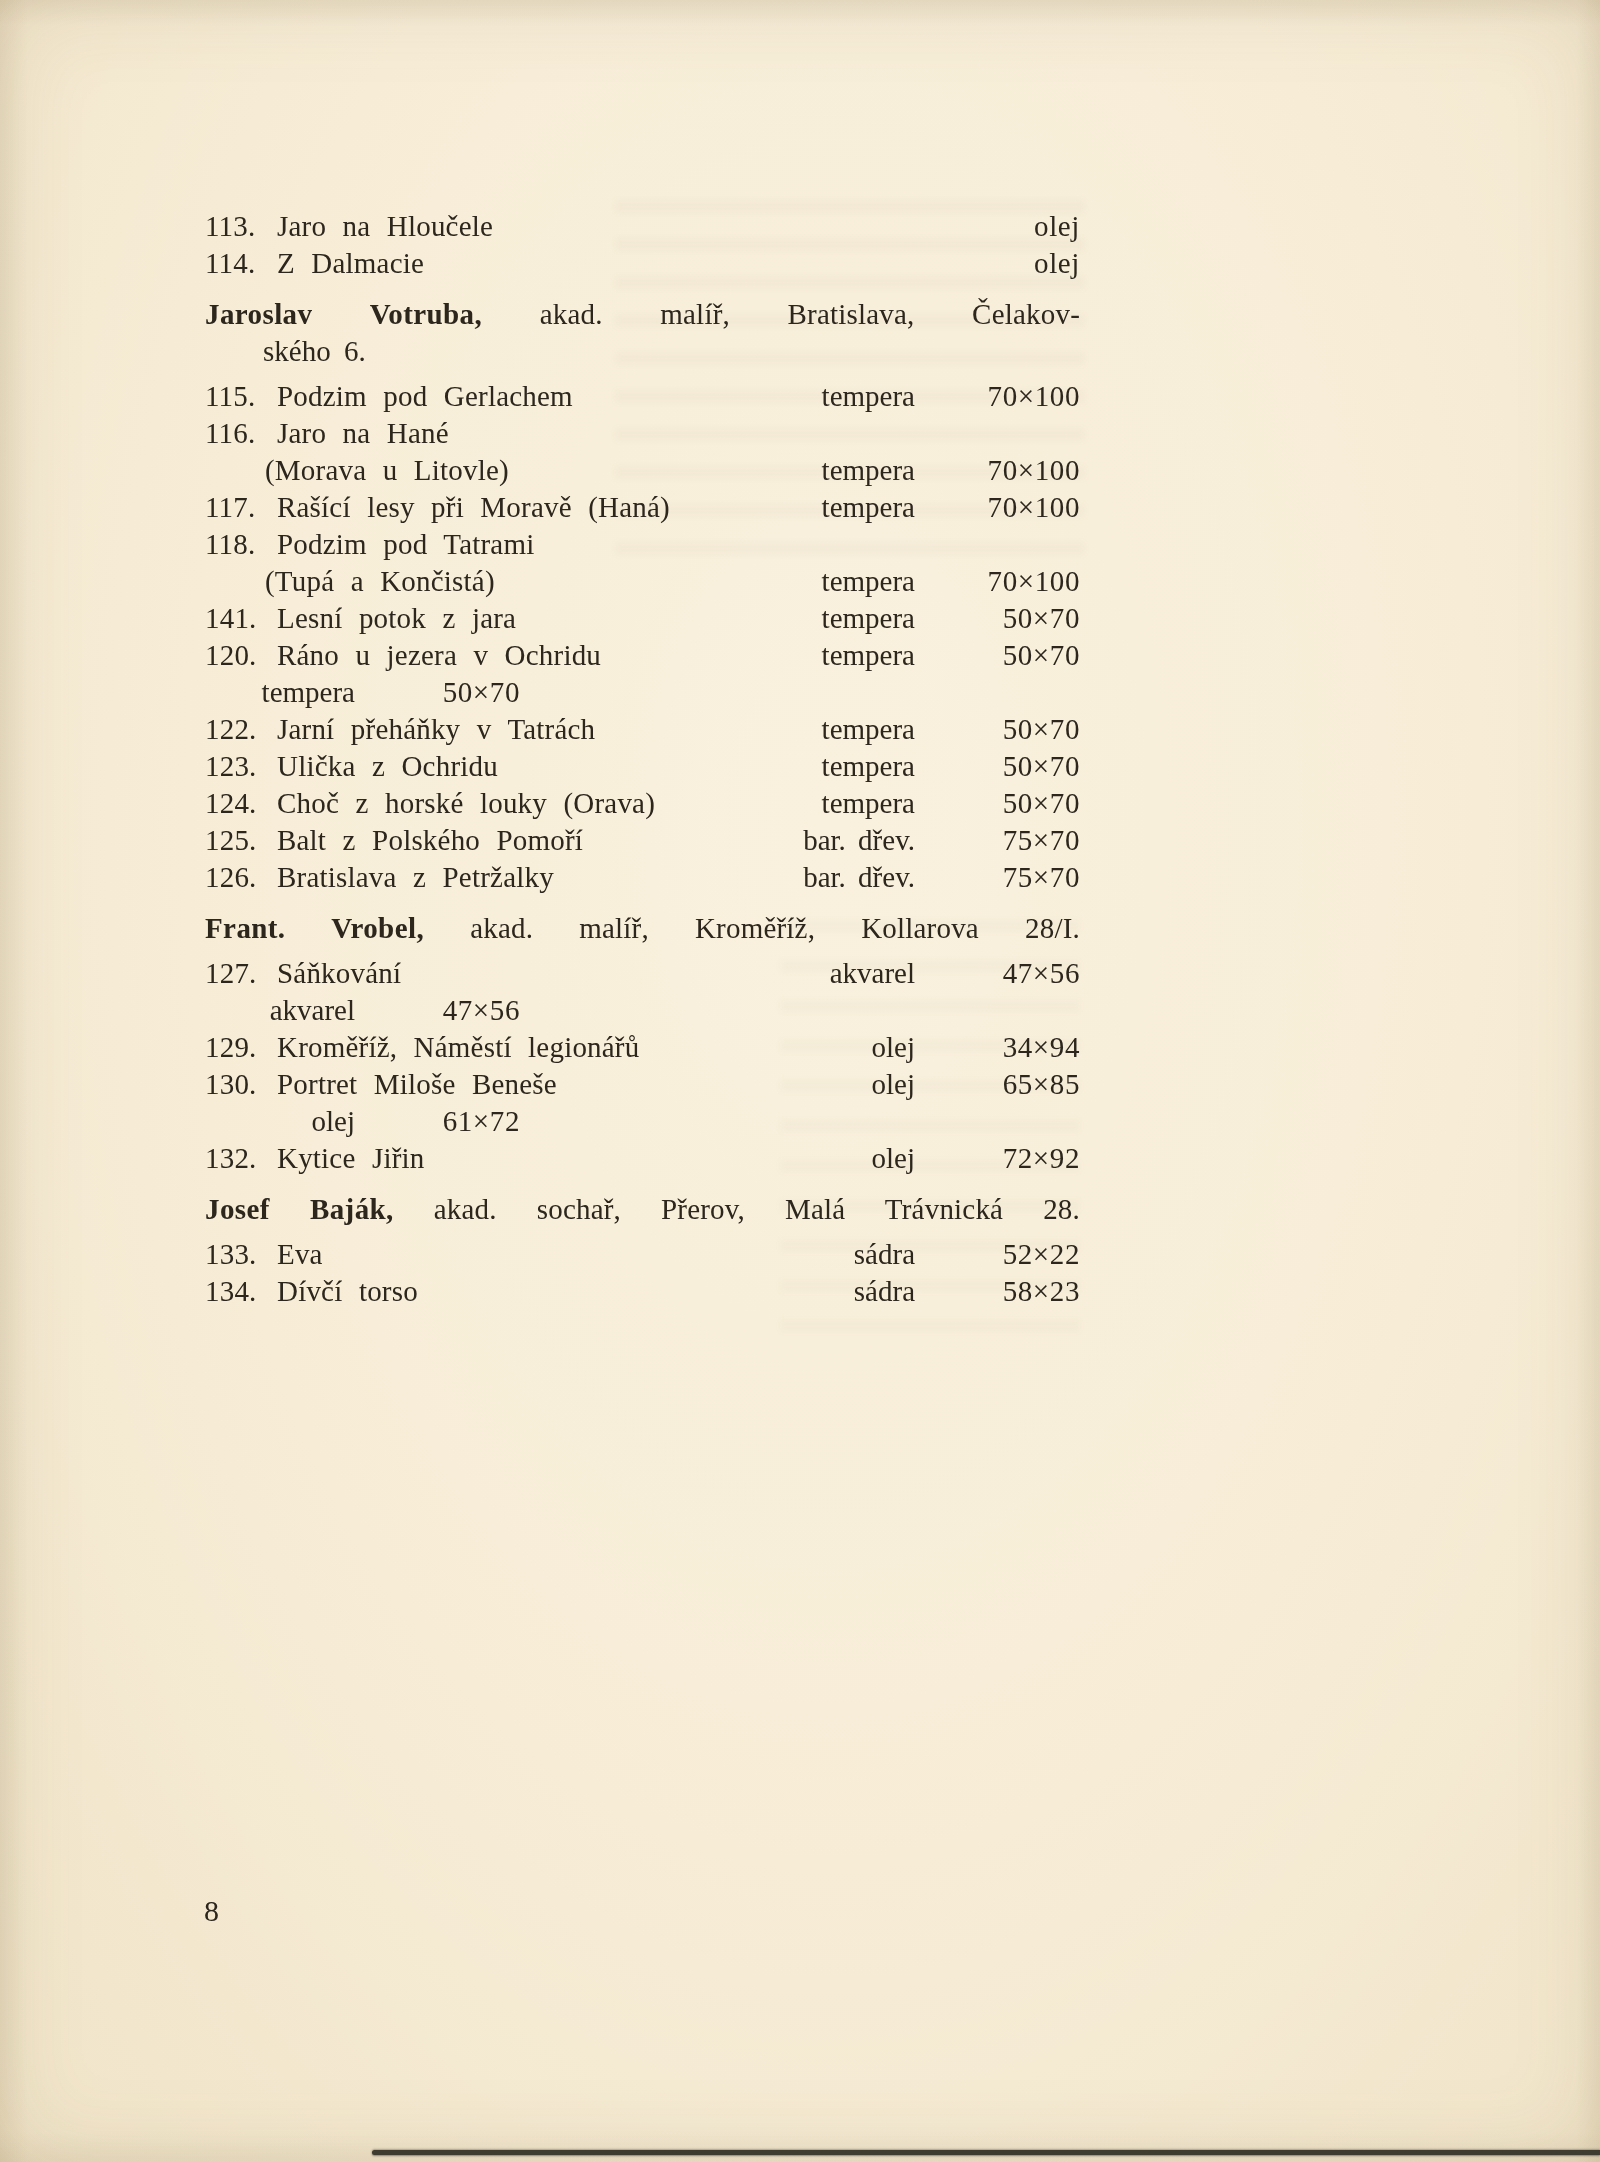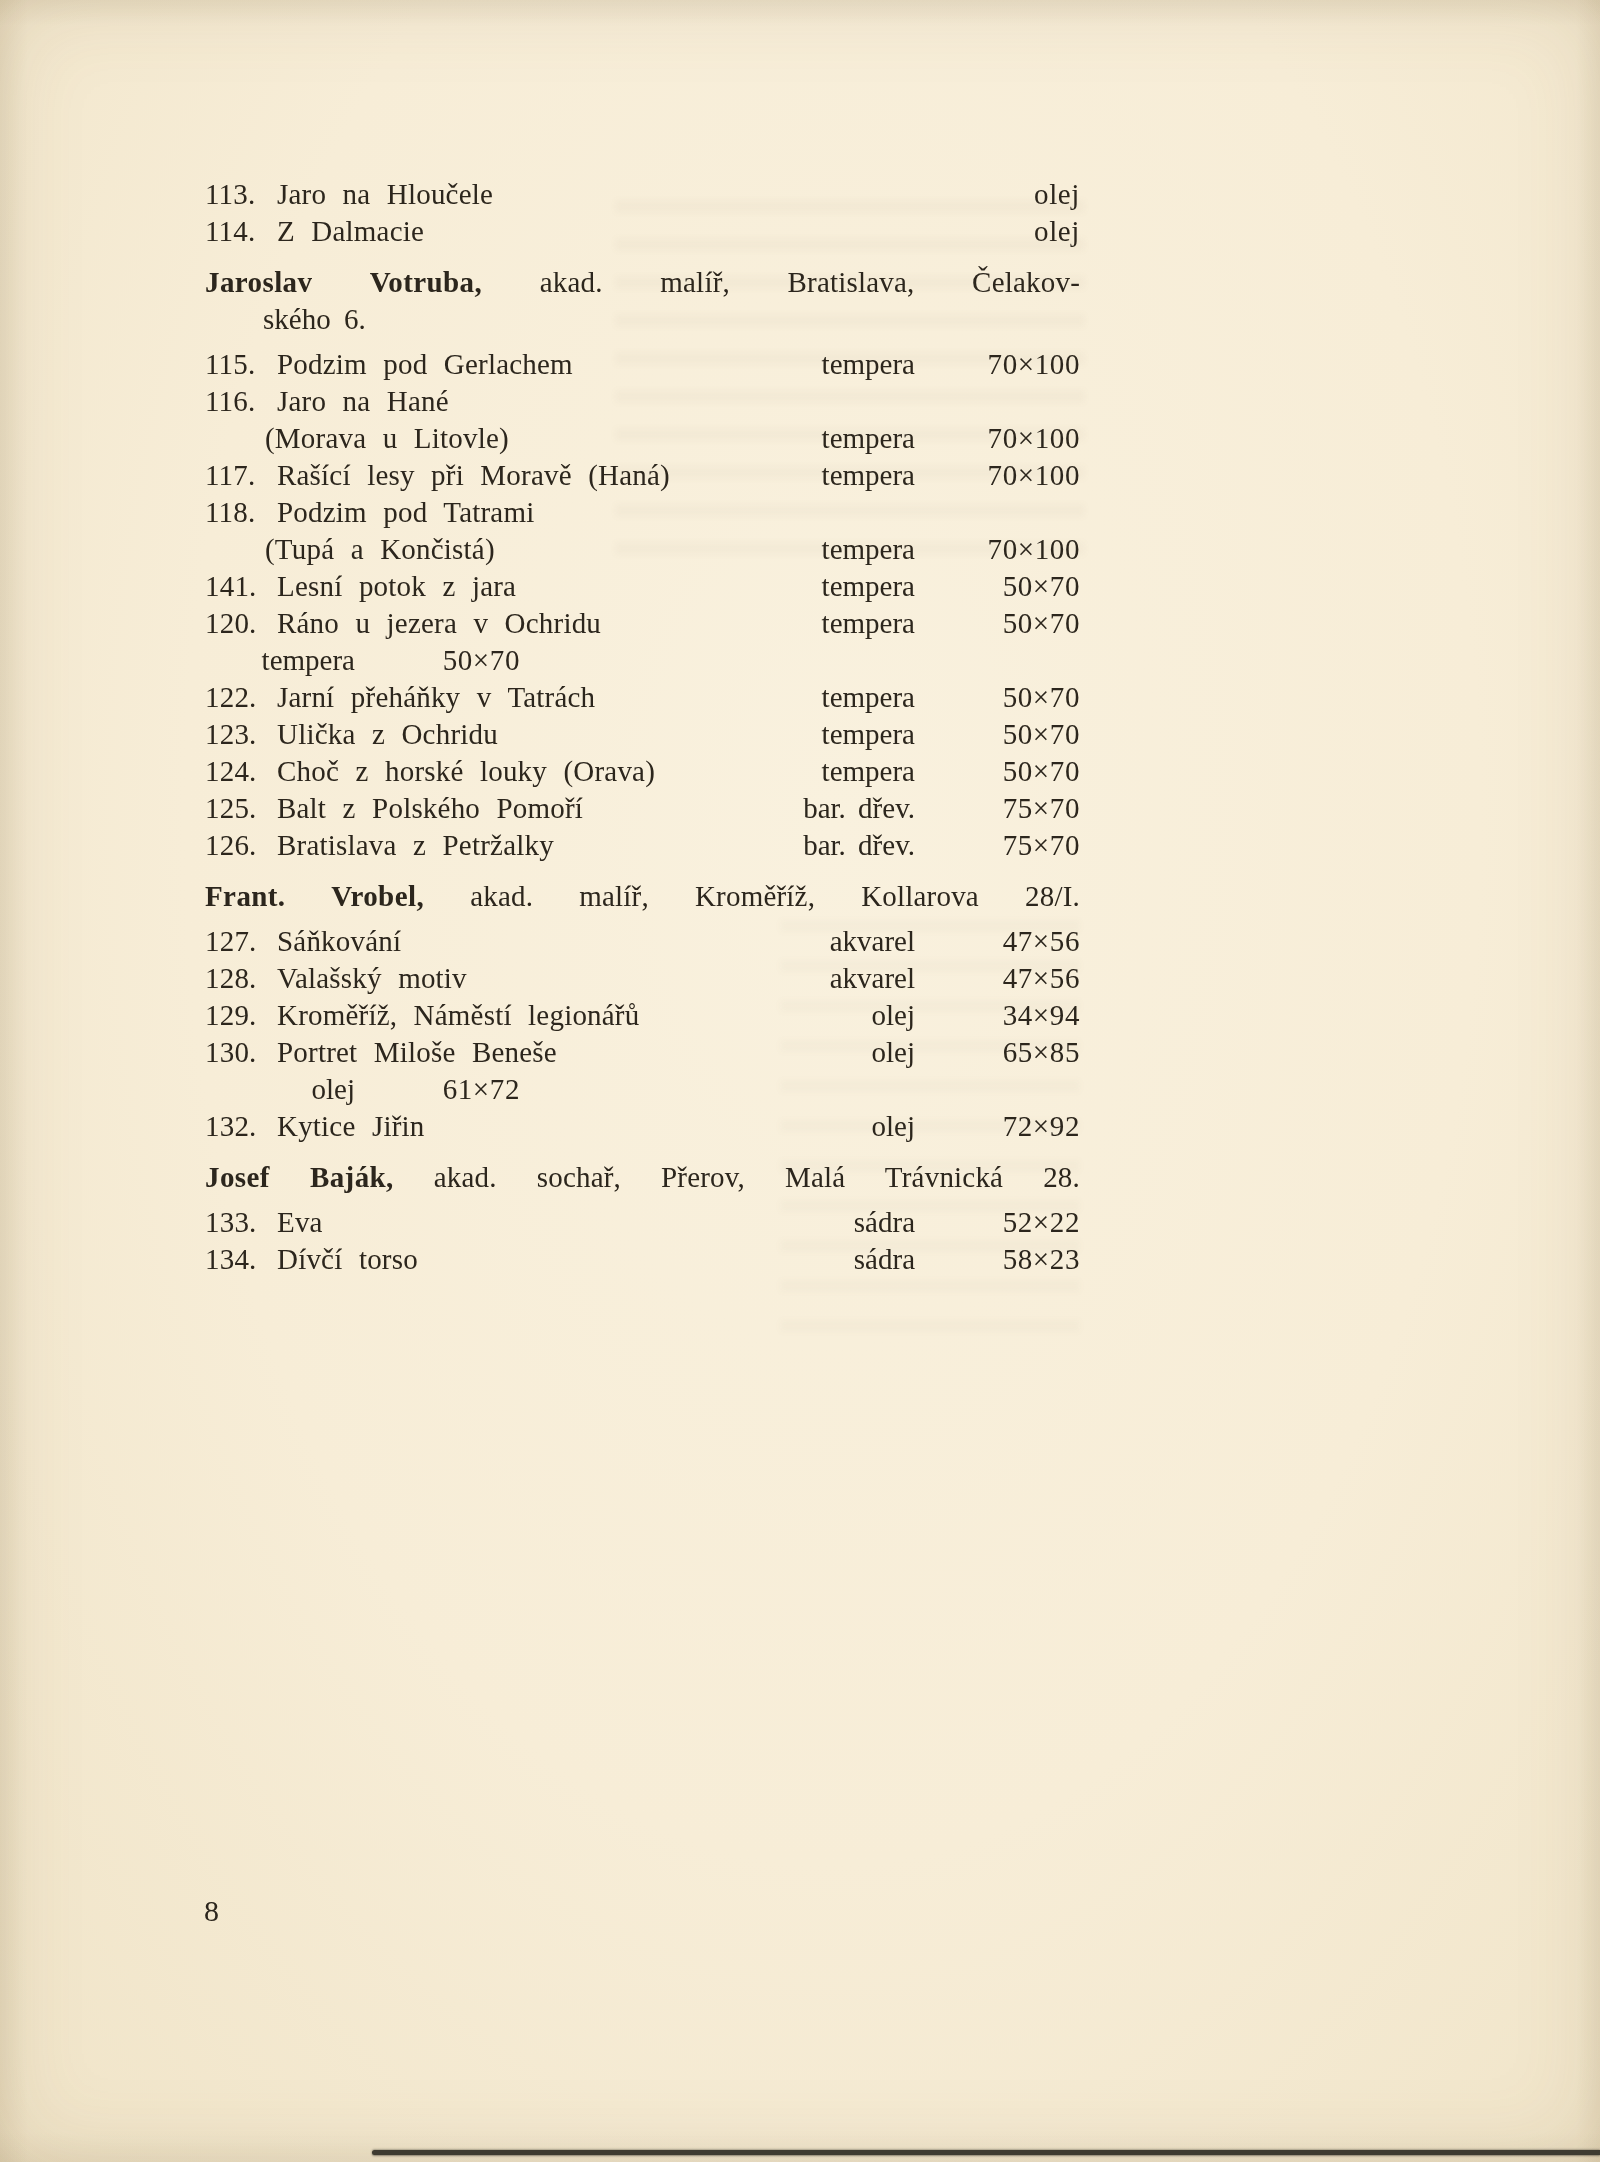--- a/index.html
+++ b/index.html
@@ -44,21 +44,21 @@
       rgba(125,110,80,0.07) 0 13px, rgba(125,110,80,0) 13px 38px);
   }
   .ghost-b {
     left: 780px; top: 920px; width: 300px; height: 430px;
     background: repeating-linear-gradient(180deg,
       rgba(125,110,80,0.06) 0 12px, rgba(125,110,80,0) 12px 40px);
   }
   .content {
     position: absolute;
     left: 205px;
-    top: 176px;
+    top: 208px;
     width: 875px;
     font-size: 29px;
     line-height: 37px;
     color: #2c261d;
   }
   .row {
     display: flex;
     align-items: baseline;
   }
   .main {
@@ -211,21 +211,20 @@
       </div>
       <div class="heading-block">
         <div class="heading-line"><span class="artist">Frant. Vrobel,</span> <span class="artist-info">akad. malíř, Kroměříž, Kollarova 28/I.</span></div>
       </div>
       <div class="row">
         <span class="main"><span class="no">127.</span><span class="title">Sáňkování</span></span>
         <span class="tech">akvarel</span>
         <span class="size">47×56</span>
       </div>
       <div class="row">
-        <span class="main"><span class="no">128.</span><span class="title">Valašský motiv</span></span>
         <span class="tech">akvarel</span>
         <span class="size">47×56</span>
       </div>
       <div class="row">
         <span class="main"><span class="no">129.</span><span class="title">Kroměříž, Náměstí legionářů</span></span>
         <span class="tech">olej</span>
         <span class="size">34×94</span>
       </div>
       <div class="row">
         <span class="main"><span class="no">130.</span><span class="title">Portret Miloše Beneše</span></span>

